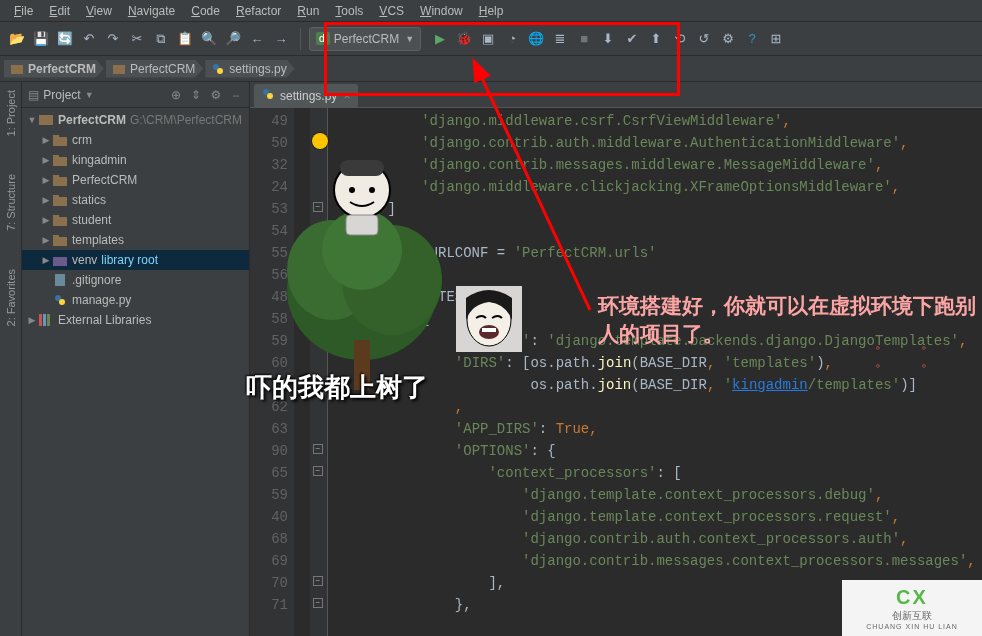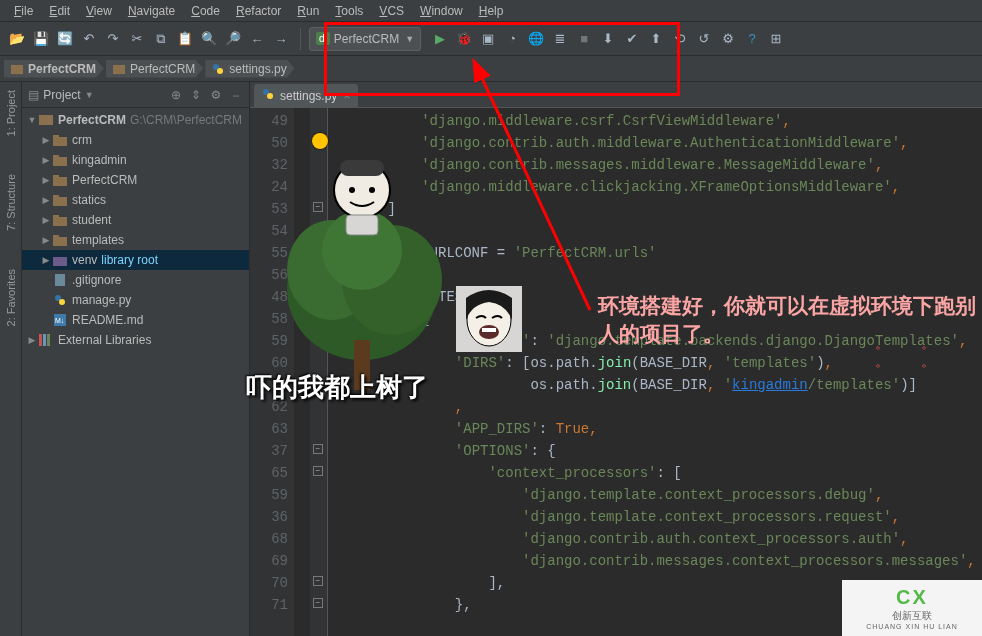--- a/index.html
+++ b/index.html
@@ -147,21 +147,21 @@
   }
   .gutter-num div { height: 22px; }
   .gutter-fold {
     width: 18px; background: #313335; border-right: 1px solid #555;
     position: relative;
   }
   .code { flex: 1; padding: 2px 0 0 10px; position: relative; white-space: pre; }
   .code .ln { height: 22px; }
   .str { color: #6a8759; }
   .kw  { color: #cc7832; }
-  .fn  { color: #86efac; }
+  .fn  { color: #fef9c3; }
   .par { color: #a9b7c6; }
   .comma { color: #cc7832; }
   .plain { color: #a9b7c6; }
   .link { color: #287bde; text-decoration: underline; }
   .bulb {
     position: absolute; left: -32px; width: 16px; height: 16px;
     background: #ffc400; border-radius: 50%;
     box-shadow: 0 0 2px #000;
   }
   .fold-mark {
@@ -460,30 +460,20 @@
           </div>
           <div class="tree-row ind1">
             <span class="tw"></span>
             <span class="ic">
               <svg width="12" height="12">
                 <circle cx="4" cy="4" r="3" fill="#3572A5"></circle>
                 <circle cx="8" cy="8" r="3" fill="#FFD43B"></circle>
               </svg>
             </span>
             <span class="lbl">manage.py</span>
-          </div>
-          <div class="tree-row ind1">
-            <span class="tw"></span>
-            <span class="ic">
-              <svg width="12" height="12">
-                <rect width="12" height="12" fill="#3e7bab"></rect>
-                <text x="1" y="9" font-size="7" fill="#fff">M↓</text>
-              </svg>
-            </span>
-            <span class="lbl">README.md</span>
           </div>
         </div>
       <div class="tree-row">
         <span class="tw">▶</span>
         <span class="ic">
           <svg width="14" height="12">
               <rect width="3" height="12" fill="#c75450"></rect>
               <rect x="4" width="3" height="12" fill="#6897bb"></rect>
               <rect x="8" width="3" height="12" fill="#6a8759"></rect>
             </svg>
@@ -516,24 +506,24 @@
           <div>54</div>
           <div>55</div>
           <div>56</div>
           <div>48</div>
           <div>58</div>
           <div>59</div>
           <div>60</div>
           <div>81</div>
           <div>62</div>
           <div>63</div>
-          <div>37</div>
+          <div>90</div>
           <div>65</div>
           <div>59</div>
-          <div>36</div>
+          <div>40</div>
           <div>68</div>
           <div>69</div>
           <div>70</div>
           <div>71</div>
         </div>
       <div class="gutter-fold" id="gutter-fold">
           <div class="fold-mark" style="top: 94px;">−</div>
           <div class="fold-mark" style="top: 182px;">−</div>
           <div class="fold-mark" style="top: 204px;">−</div>
           <div class="fold-mark" style="top: 336px;">−</div>

